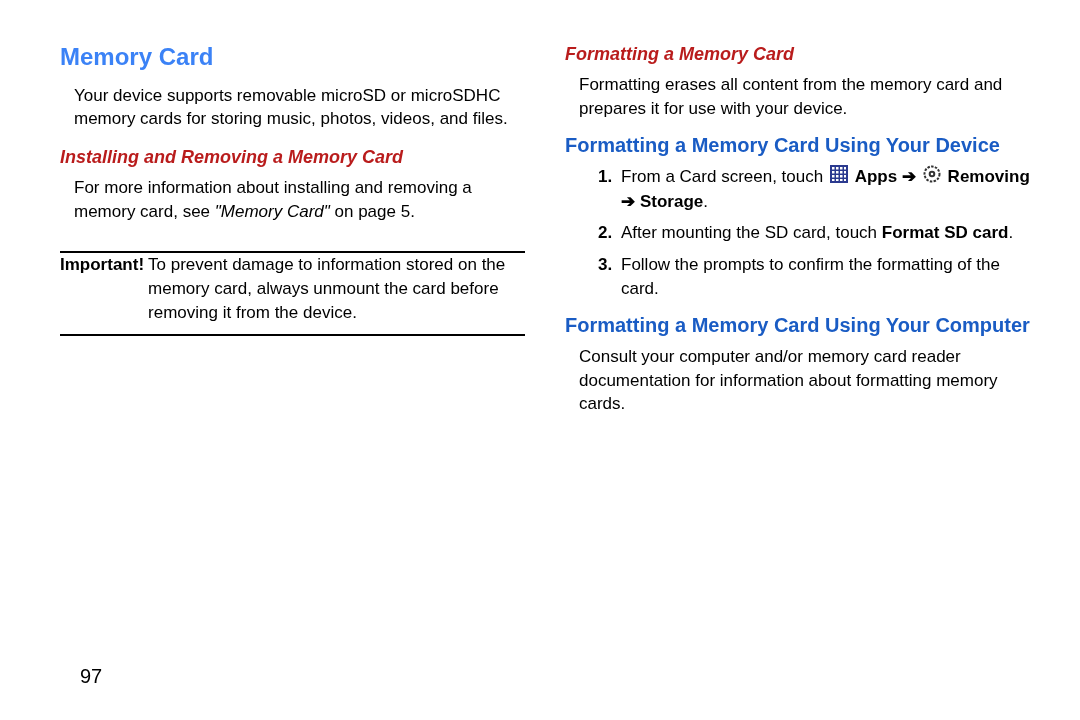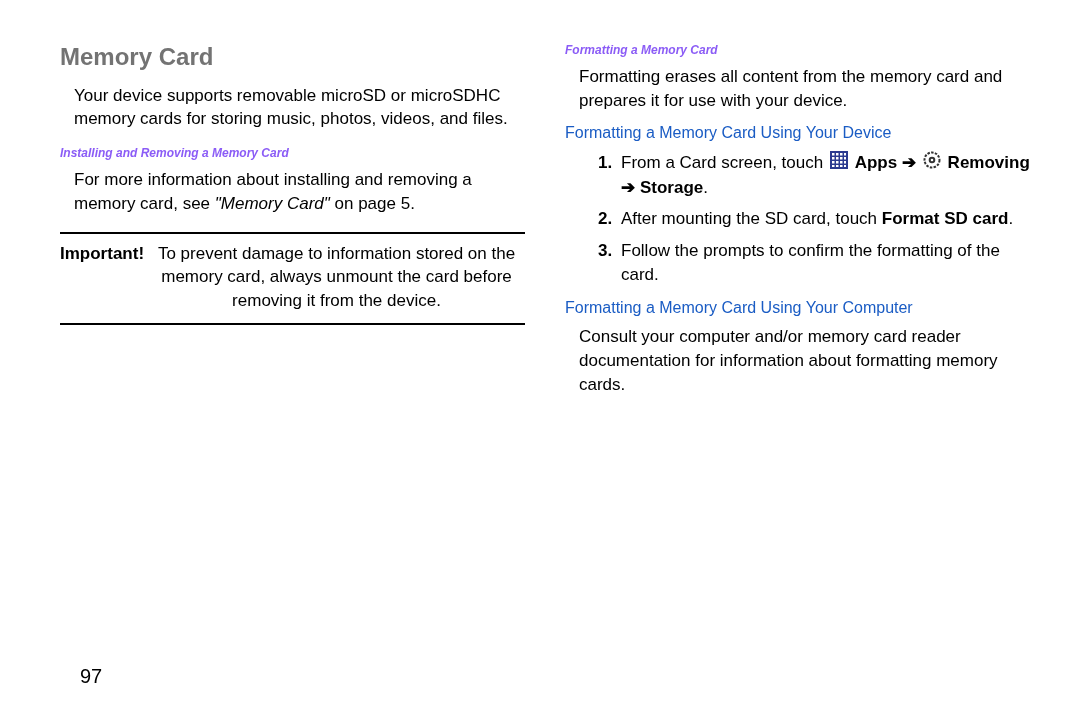--- a/index.html
+++ b/index.html
@@ -15,51 +15,50 @@
       padding: 40px 50px 30px 60px;
     }
     .columns {
       display: flex;
       gap: 40px;
     }
     .col {
       flex: 1;
     }
     h1.main {
-      color: #737373;
+      color: #3b82f6;
       font-weight: 800;
       font-size: 24px;
       margin-bottom: 10px;
       letter-spacing: 0px;
     }
     h2.sub-italic {
-      color: #8b5cf6;
+      color: #b91c1c;
       font-style: italic;
       font-weight: 700;
-      font-size: 12px;
+      font-size: 18px;
       margin-top: 14px;
       margin-bottom: 6px;
     }
     h3.sub-blue {
       color: #1a5cc4;
-      font-weight: 400;
-      font-size: 16px;
+      font-weight: 700;
+      font-size: 20px;
       margin-top: 10px;
       margin-bottom: 6px;
     }
     .body-text {
       margin-left: 14px;
       margin-bottom: 8px;
     }
     .note-box {
       border-top: 2px solid #000;
       border-bottom: 2px solid #000;
-      padding: 8px 0 10px 0;
-      margin-top: 16px;
-      text-align: center;
+      padding: 0 0 10px 0;
+      margin-top: 27px;
     }
     .note-flex {
       display: flex;
     }
     .note-label {
       font-weight: 700;
       flex-shrink: 0;
       margin-right: 4px;
     }
     .note-content {

